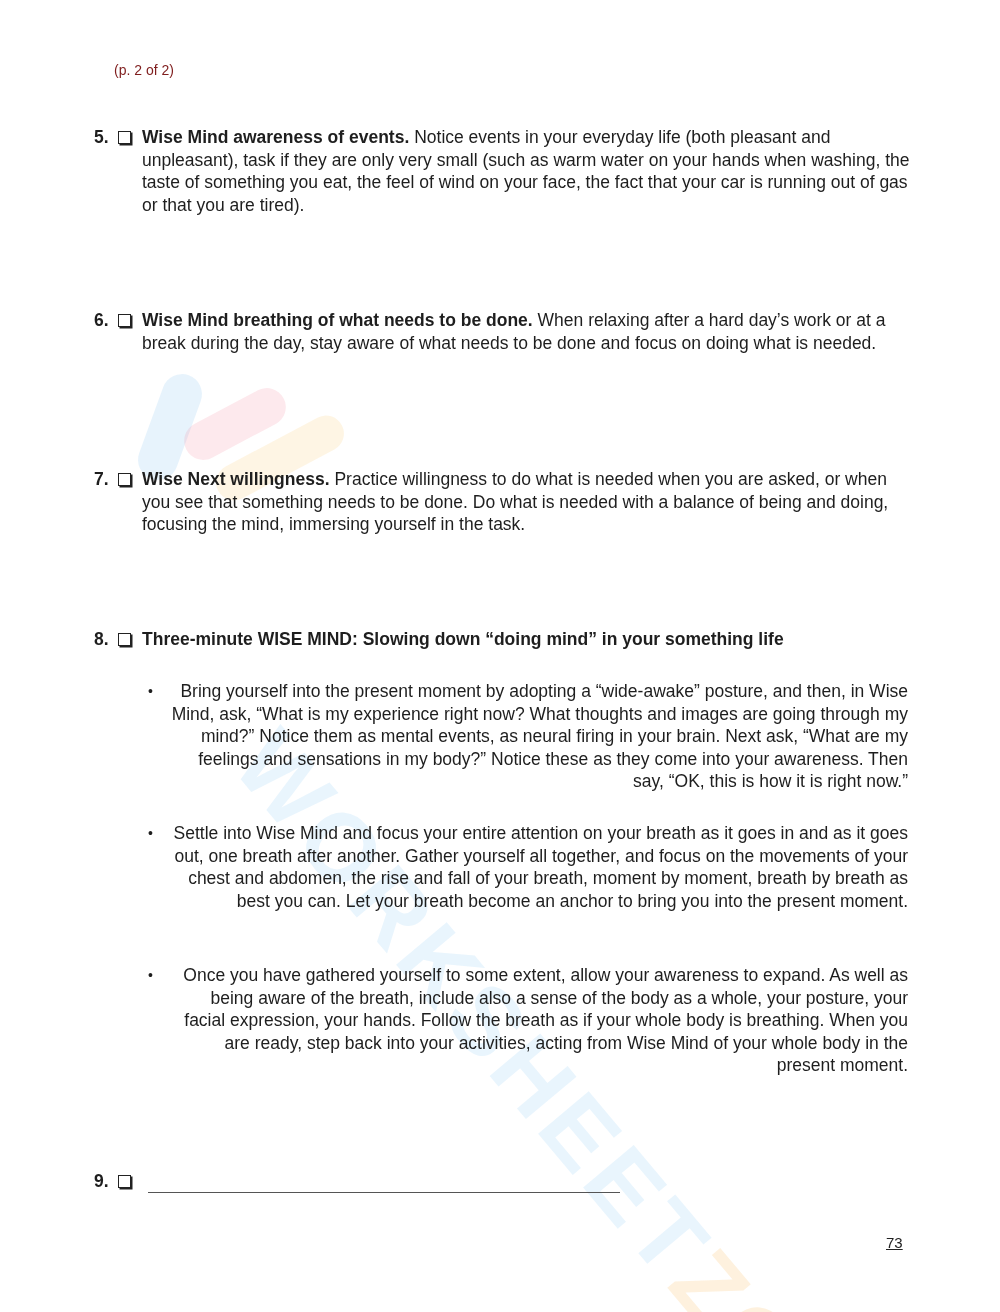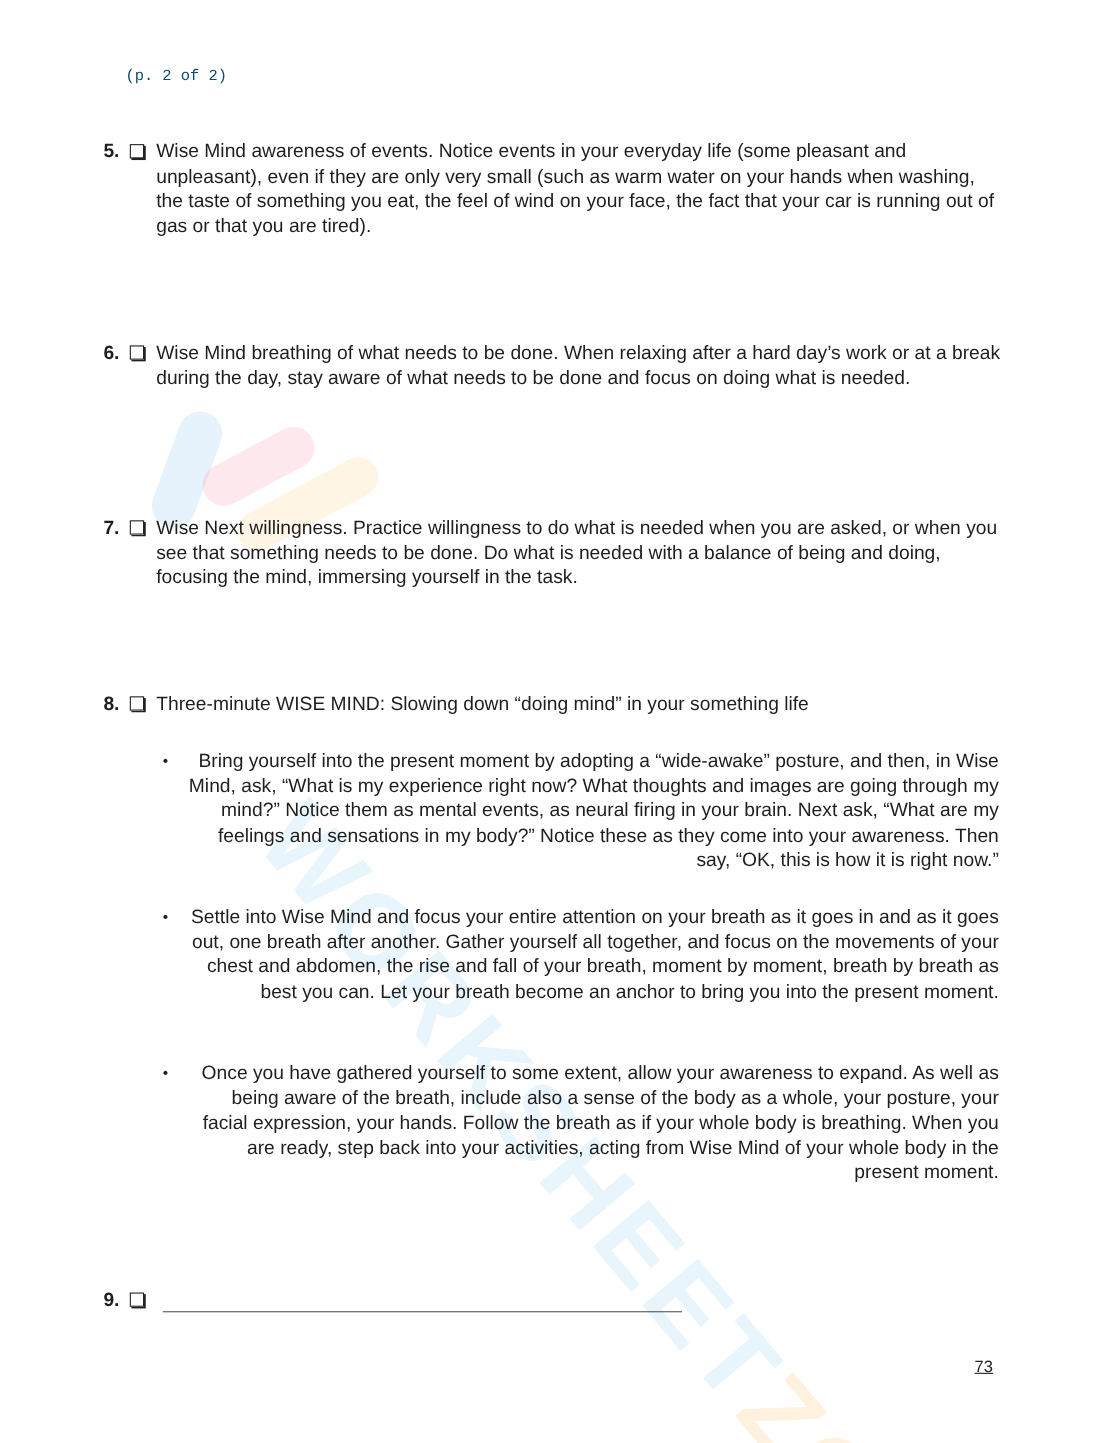--- a/index.html
+++ b/index.html
@@ -18,30 +18,30 @@
                white-space: nowrap; }
     .wm-text .wm-a { color: rgba(120,190,240,0.16); }
     .wm-text .wm-b { color: rgba(250,180,70,0.18); }
 
     .content { position: relative; z-index: 1; }
 
     .header { position: absolute; left: 94px; top: 62px; display: flex; align-items: flex-end; }
     .title-box { background: #d6d6d6; padding: 2px 10px 2px 8px; height: 31px; display: flex; align-items: center; }
     .title { font-family: "Liberation Sans", sans-serif; font-weight: bold; font-size: 25px; letter-spacing: -1.2px;
              color: #1a1a1a; transform: scaleX(0.92); transform-origin: left center; white-space: nowrap; margin-right: -24px; }
-    .page-of { font-size: 14px; margin-left: 20px; margin-bottom: 3px; color: #0c4a6e; font-family: Liberation Mono, monospace; }
+    .page-of { font-size: 14px; margin-left: 20px; margin-bottom: 3px; color: #7f1d1d; }
 
     .item { position: absolute; left: 94px; width: 820px; font-size: 17.5px; line-height: 22.5px; }
     .item-row { display: flex; }
     .item-num { width: 24px; font-weight: bold; flex: none; }
     .checkbox { width: 24px; flex: none; font-size: 15px; line-height: 22.5px; cursor: pointer; }
     .checkbox .box { display: inline-block; width: 11px; height: 11px; border: 1.6px solid #222;
                      box-shadow: 1.5px 1.5px 0 #222; margin-top: 5px; }
     .item-text { flex: 1; }
-    .bold { font-weight: normal; }
+    .bold { font-weight: bold; }
     .bullet { position: absolute; left: 148px; width: 760px; font-size: 17.5px; line-height: 22.5px; }
     .bullet-dot { position: absolute; left: 0; top: 0; width: 18px; font-size: 14px; }
     .bullet-text { margin-left: 19px; display: block; text-align: right; }
 
     .blank-line { display: inline-block; width: 472px; height: 20px; border-bottom: 1.4px solid #555; vertical-align: bottom; margin-left: 6px; }
 
     .page-number { position: absolute; left: 886px; top: 1234px; font-size: 15px; color: #222; text-decoration: underline; }
   </style>
 </head>
 <body>
@@ -60,21 +60,21 @@
   <div class="content">
 
     <div class="header">
       <span class="page-of">(p. 2 of 2)</span>
     </div>
 
     <div class="item" style="top:126px;">
       <div class="item-row">
         <span class="item-num">5.</span>
         <span class="checkbox"><span class="box"></span></span>
-        <span class="item-text"><span class="bold">Wise Mind awareness of events.</span><span> Notice events in your everyday life (some pleasant and unpleasant), even if they are only very small (such as warm water on your hands when washing, the taste of something you eat, the feel of wind on your face, the fact that your car is running out of gas or that you are tired).</span></span>
+        <span class="item-text"><span class="bold">Wise Mind awareness of events.</span><span> Notice events in your everyday life (both pleasant and unpleasant), task if they are only very small (such as warm water on your hands when washing, the taste of something you eat, the feel of wind on your face, the fact that your car is running out of gas or that you are tired).</span></span>
       </div>
     </div>
 
     <div class="item" style="top:309px;">
       <div class="item-row">
         <span class="item-num">6.</span>
         <span class="checkbox"><span class="box"></span></span>
         <span class="item-text"><span class="bold">Wise Mind breathing of what needs to be done.</span><span> When relaxing after a hard day’s work or at a break during the day, stay aware of what needs to be done and focus on doing what is needed.</span></span>
       </div>
     </div>

